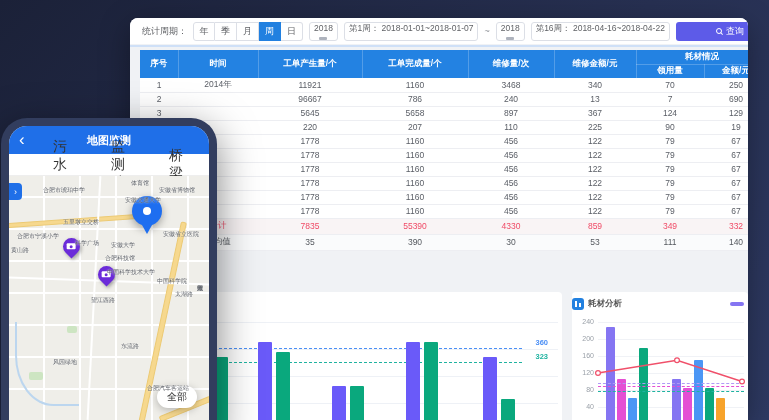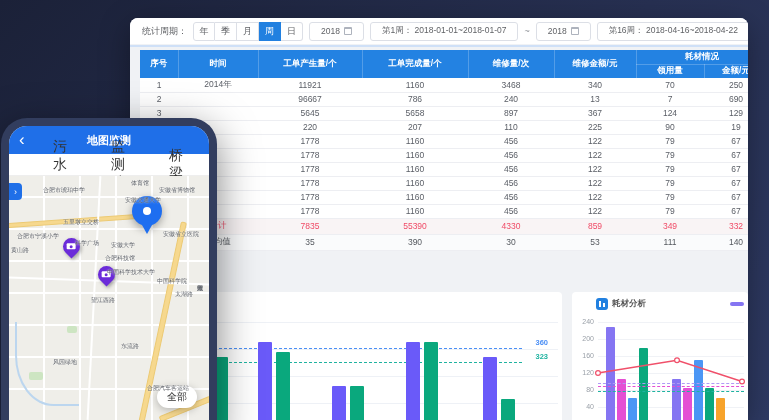--- a/index.html
+++ b/index.html
@@ -16,21 +16,21 @@
   .crumb-text{font-size:10.5px;font-weight:bold;color:#333;}
   .filter-bar{height:26px;background:#fff;display:flex;align-items:center;padding:0 12px;gap:6px;}
   .filter-label{font-size:9px;color:#606266;white-space:nowrap;}
   .segmented{display:inline-flex;}
   .seg{display:inline-flex;align-items:center;justify-content:center;width:22px;height:19px;
        border:1px solid #dcdfe6;border-left:none;font-size:9px;color:#606266;background:#fff;cursor:pointer;}
   .seg:first-child{border-left:1px solid #dcdfe6;border-radius:3px 0 0 3px;}
   .seg:last-child{border-radius:0 3px 3px 0;}
   .seg.active{background:#2180e0;border-color:#2180e0;color:#fff;}
   .box{height:19px;border:1px solid #dcdfe6;border-radius:3px;background:#fff;display:inline-flex;
-       align-items:center;padding:0 11px;font-size:8.5px;color:#606266;gap:4px;white-space:nowrap;}
+       align-items:center;padding:0 4px;font-size:8.5px;color:#606266;gap:4px;white-space:nowrap;flex-direction:column;}
   .cal-icon{width:8px;height:8px;border:1px solid #aeb3bd;border-top-width:2px;border-radius:1px;}
   .tilde{font-size:9px;color:#909399;}
   .btn{height:19px;border:none;border-radius:3px;color:#fff;display:inline-flex;align-items:center;
        padding:0 8px;font-size:9px;gap:4px;cursor:pointer;white-space:nowrap;}
   .btn-query{background:#5d5be8;padding-left:40px;}
   .mag{position:relative;width:6px;height:6px;border:1.3px solid #fff;border-radius:50%;}
   .mag::after{content:"";position:absolute;width:3px;height:1.3px;background:#fff;transform:rotate(45deg);right:-2.6px;bottom:-1px;}
   .divider-line{height:2px;background:#cfe0f7;margin:1px 0 3px 0;}
 
   
@@ -50,21 +50,21 @@
   .card-left{width:422px;}
   .card-right{width:176px;}
   .legend{position:absolute;top:7px;right:12px;display:flex;gap:12px;align-items:center;}
   .legend-item{display:flex;align-items:center;gap:4px;font-size:8px;color:#666;}
   .legend-marker{width:14px;height:4px;border-radius:2px;}
   .gridline{position:absolute;left:4px;right:4px;height:1px;background:#eef1f6;}
   .refline{position:absolute;left:4px;right:40px;height:0;border-top:1.4px dashed;}
   .ref-label{position:absolute;right:14px;font-size:7.5px;font-weight:bold;}
   .vbar{position:absolute;width:14px;height:220px;border-radius:1px 1px 0 0;}
   .vbar2{position:absolute;width:9px;height:220px;border-radius:1px 1px 0 0;}
-  .rc-title{position:absolute;top:6px;left:24px;display:flex;align-items:center;gap:4px;}
+  .rc-title{position:absolute;top:6px;left:0;display:flex;align-items:center;gap:4px;}
   .rc-icon{width:12px;height:12px;background:#2180e0;border-radius:3px;position:relative;}
   .rc-icon::before{content:"";position:absolute;left:3px;bottom:3px;width:2px;height:6px;background:#fff;}
   .rc-icon::after{content:"";position:absolute;left:7px;bottom:3px;width:2px;height:4px;background:#fff;}
   .rc-title span{font-size:8.5px;color:#555;font-weight:bold;}
   .rc-legend{position:absolute;top:10px;right:4px;width:14px;height:4px;border-radius:2px;background:#8575f2;}
   .ytick{position:absolute;left:0;width:22px;text-align:right;font-size:7px;color:#9aa0a8;}
   .rgrid{position:absolute;left:26px;right:4px;height:1px;background:#f0f2f6;}
   .rref{position:absolute;left:26px;right:4px;height:0;border-top:1.2px dashed;}
 
   

